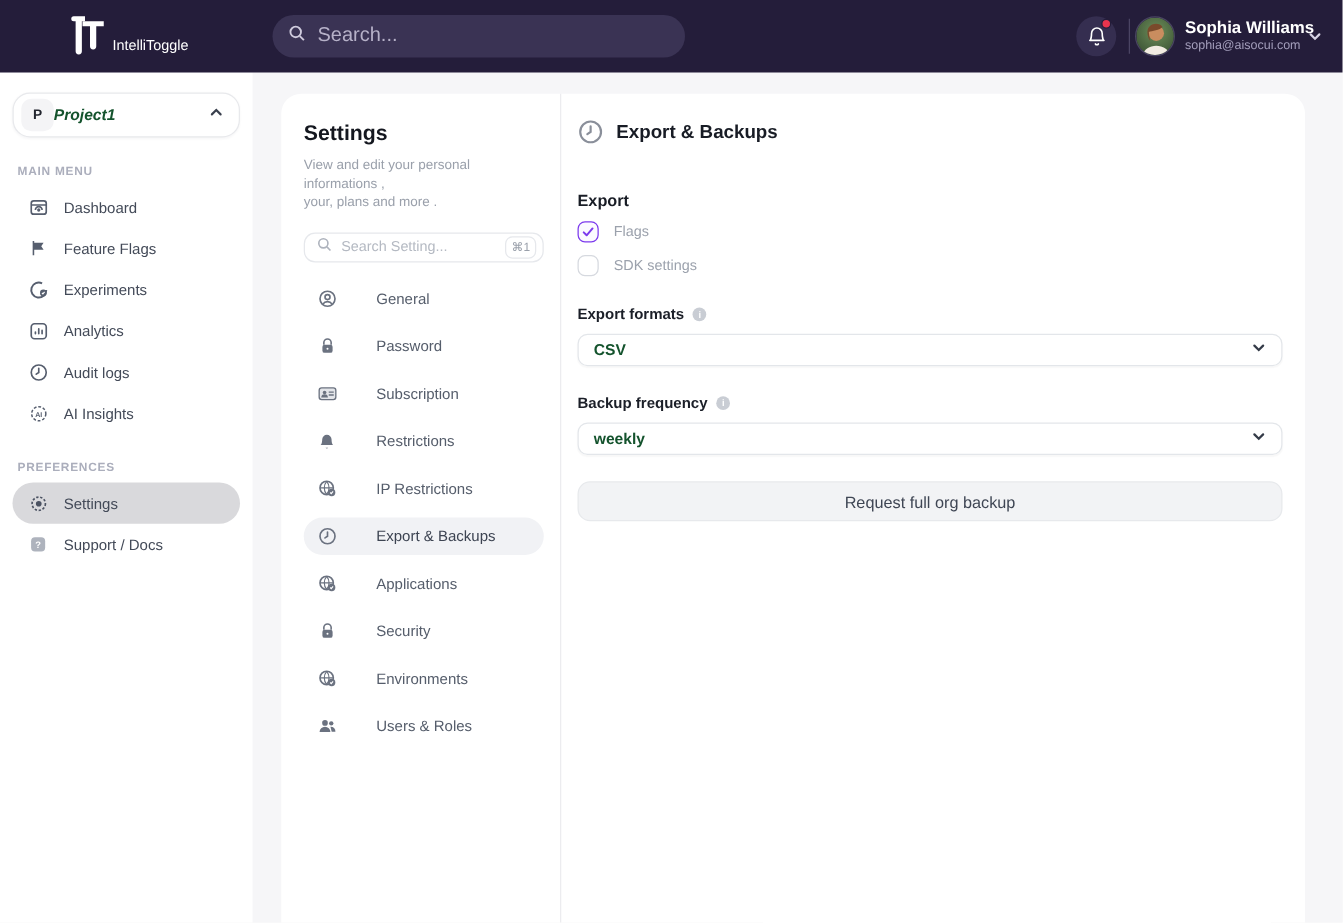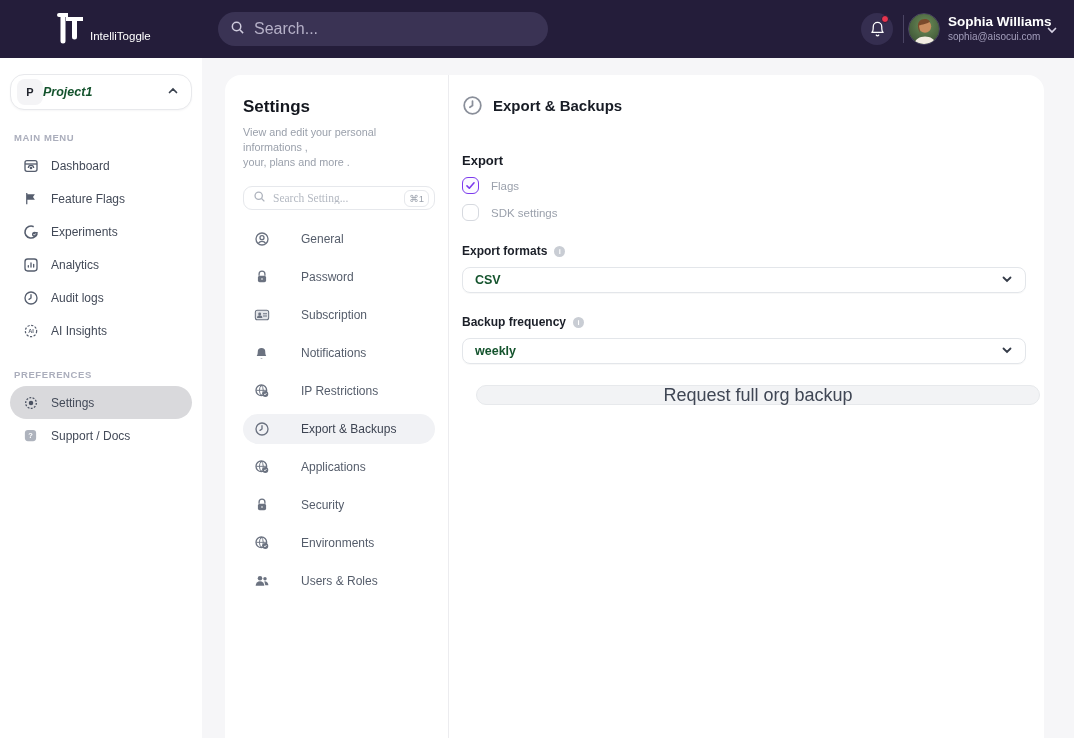--- a/index.html
+++ b/index.html
@@ -47,21 +47,21 @@
 
   
   .card { position:absolute; left:225px; top:75px; width:819px; height:663px; background:#fff;
     border-radius:16px 16px 0 0; display:flex; }
   .settings-col { width:224px; border-right:1px solid #ececef; padding:22px 13px 0 18px; }
   .settings-title { font-size:17px; font-weight:bold; color:#14171f; }
   .settings-sub { font-size:10.8px; color:#9aa0ab; line-height:15px; margin-top:8px; }
   .settings-search { margin-top:16px; height:24px; border:1px solid #e6e8ec; border-radius:9px;
     display:flex; align-items:center; padding:0 5px 0 9px; }
   .settings-search input { border:none; outline:none; font-size:11.5px; color:#474e5c; flex:1;
-    min-width:0; margin-left:7px; font-family:Liberation Serif, serif; }
+    min-width:0; margin-left:7px; font-family:Liberation Sans, sans-serif; }
   .settings-search input::placeholder { color:#b4b9c2; }
   .kbd-badge { font-size:9.5px; color:#9aa0ab; border:1px solid #e6e8ec; border-radius:6px;
     padding:2px 4px; background:#fff; }
   .snav { margin-top:14px; }
   .snav-item { display:flex; align-items:center; height:30px; margin-bottom:8px; padding:0 10px;
     border-radius:16px; font-size:12px; color:#555d6b;gap:19px; }
   .snav-item .ico { width:17px; height:17px; margin-right:12px; color:#6b7280;
     display:flex; align-items:center; justify-content:center; flex:none; }
   .snav-item.active { background:#f1f2f5; color:#3d4452; }
 
@@ -79,23 +79,23 @@
   .chk-row.checked .chk-box svg { visibility:visible; }
   .chk-label { font-size:11.5px; color:#9ba1ac; margin-left:12px; }
   .field-label-row { display:flex; align-items:center; margin-top:22px; }
   .field-label { font-size:12px; font-weight:bold; color:#1b1f28; }
   .info-ico { width:11px; height:11px; border-radius:50%; background:#c9cdd4; color:#fff;
     font-size:7.5px; font-weight:bold; display:flex; align-items:center; justify-content:center;
     margin-left:7px; }
   .select { margin-top:9px; height:26px; border:1px solid #e3e6ea; border-radius:8px;
     display:flex; align-items:center; padding:0 12px; box-shadow:0 1px 1px rgba(20,20,40,.03); }
   .select-value { font-size:12.5px; font-weight:bold; color:#14532d; flex:1; }
-  .backup-btn { margin-top:21px; height:20px; width:100%; background:#f2f3f5; border:1px solid #e7e9ec;
-    border-radius:10px; font-size:18px; color:#3f4654; font-family:"Liberation Sans",sans-serif;
-    display:flex; align-items:center; justify-content:center; cursor:pointer;margin-left:14px; }
+  .backup-btn { margin-top:21px; height:32px; width:100%; background:#f2f3f5; border:1px solid #e7e9ec;
+    border-radius:10px; font-size:13px; color:#3f4654; font-family:"Liberation Sans",sans-serif;
+    display:flex; align-items:center; justify-content:center; cursor:pointer; }
 </style>
 </head>
 <body>
 
 <div class="topbar">
   <div class="brand">
     <span>
       <svg width="34" height="40" viewBox="0 0 34 40">
         <path d="M7 6 h9 v4 h-2.5 v24 a2.5 2.5 0 0 1 -5 0 v-24 H7 a2 2 0 0 1 0 -4z" fill="#fff"></path>
         <path d="M14 10 h17 v4 h-6 v16 a2.5 2.5 0 0 1 -5 0 v-16 h-6z" fill="#fff"></path>
@@ -289,21 +289,21 @@
         </span>
         <span>Subscription</span>
       </div>
       <div class="snav-item">
         <span class="ico">
           <svg width="15" height="15" viewBox="0 0 24 24" fill="currentColor">
               <path d="M18 9a6 6 0 0 0-12 0c0 6-2 7-2 7h16s-2-1-2-7"></path>
               <path d="M13.7 19.5 a2 2 0 0 1-3.4 0z"></path>
             </svg>
         </span>
-        <span>Notifications</span>
+        <span>Restrictions</span>
       </div>
       <div class="snav-item">
         <span class="ico">
           <svg width="16" height="16" viewBox="0 0 24 24" fill="none" stroke="currentColor" stroke-width="2">
               <circle cx="11" cy="11" r="8"></circle>
               <path d="M3.5 11 h15 M11 3.2 a12 12 0 0 1 0 15.6 M11 3.2 a12 12 0 0 0 0 15.6" stroke-width="1.4"></path>
               <circle cx="17" cy="16.5" r="4.4" fill="currentColor" stroke="none"></circle>
               <path d="M15.2 16.5 l1.3 1.3 2.2-2.6" stroke="#fff" stroke-width="1.4"></path>
             </svg>
         </span>

